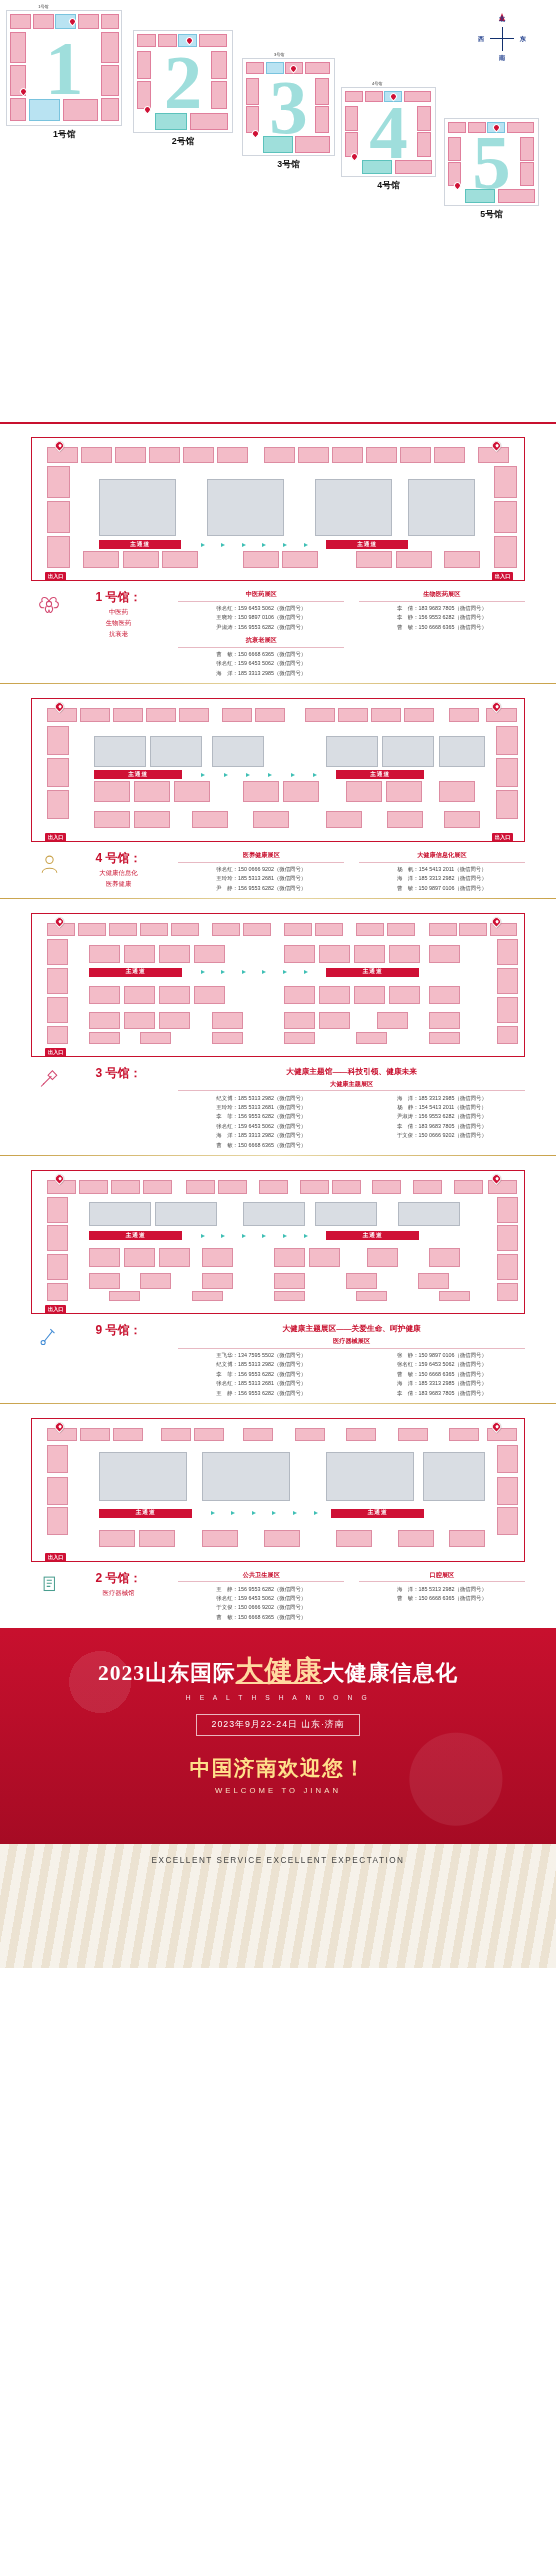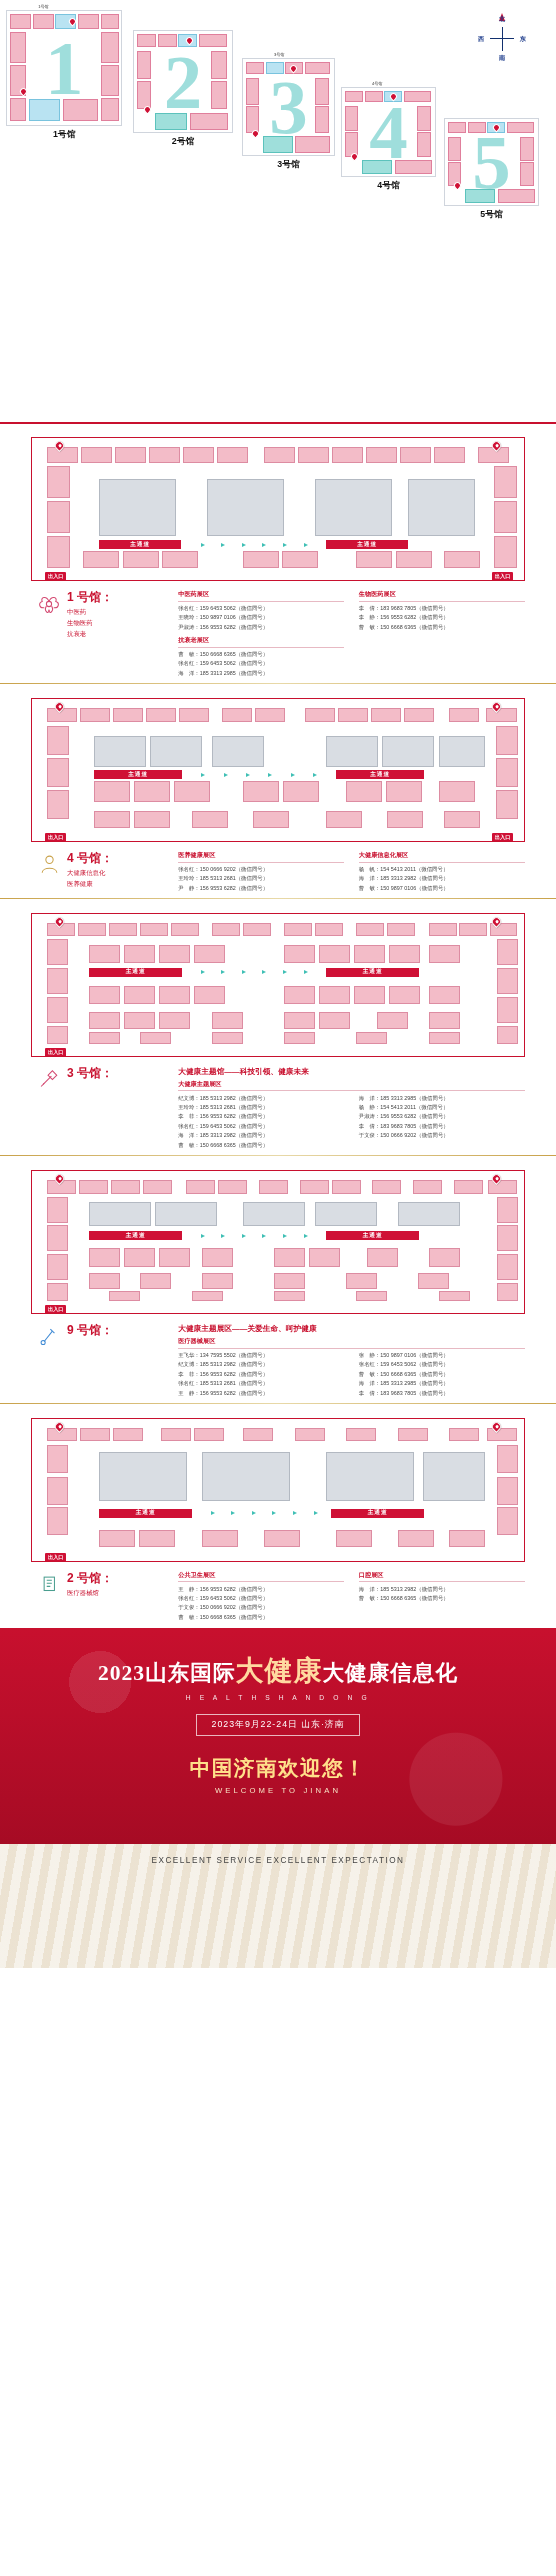--- a/index.html
+++ b/index.html
@@ -122,21 +122,21 @@
     background:#cf1035; transform:rotate(-45deg); border:1px solid #fff;
     box-shadow:0 0.5px 1px rgba(0,0,0,.3);
   }
   .map-pin:after {
     content:""; position:absolute; left:50%; top:50%;
     width:3.1px;height:3.1px;background:#fff;border-radius:50%;
     transform:translate(-50%,-50%);
   }
 
   
-  .hall-info { display:flex; padding:2.1px 31px 0 31px; }
+  .hall-info { display:flex; padding:2.1px 31px 0 31px;text-align:center; }
   .hall-icon {
     width:36px; flex:0 0 36px;
     display:flex; align-items:flex-start; justify-content:center;
     padding-top:2.1px;
   }
   .hall-icon svg { display:block; }
   .hall-left { flex:0 0 103px; }
   .hall-title {
     font-size:12px; font-weight:bold; color:#c8102e; line-height:1.25;
   }
@@ -169,21 +169,21 @@
     content:""; position:absolute; inset:0;
     background:
       radial-gradient(circle at 18% 25%, rgba(255,255,255,.10) 0 31px, transparent 31px),
       radial-gradient(circle at 82% 70%, rgba(255,255,255,.08) 0 46px, transparent 47px);
   }
   .banner-inner { position:relative; padding-top:24px; }
   .banner-title {
     font-size:21.6px; font-weight:bold; letter-spacing:1px;
     font-family:"Liberation Serif", serif;
   }
-  .banner-title .big { font-size:28px; color:#ffd9a0; }
+  .banner-title .big { font-size:28px; color:#ffd9a0;text-decoration:underline; }
   .banner-en {
     font-size:6.7px; letter-spacing:3.6px; margin-top:4.1px; opacity:.9;
   }
   .banner-date {
     display:inline-block; margin-top:13.4px;
     border:0.5px solid rgba(255,255,255,.7);
     padding:4.1px 14.4px; font-size:8.8px; letter-spacing:1px;
   }
   .banner-welcome {
     margin-top:17.5px; font-size:20.6px; font-weight:bold; color:#ffe08a;

